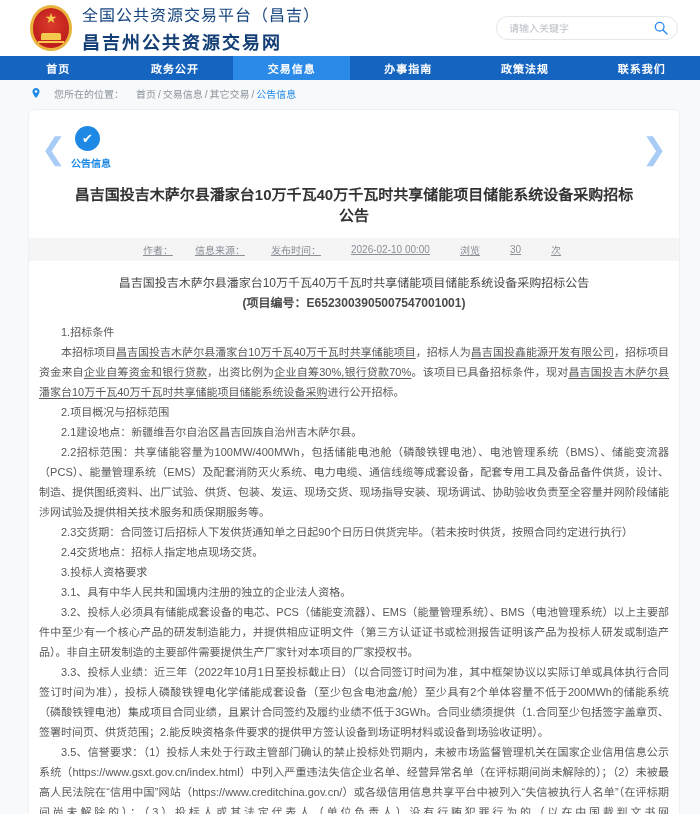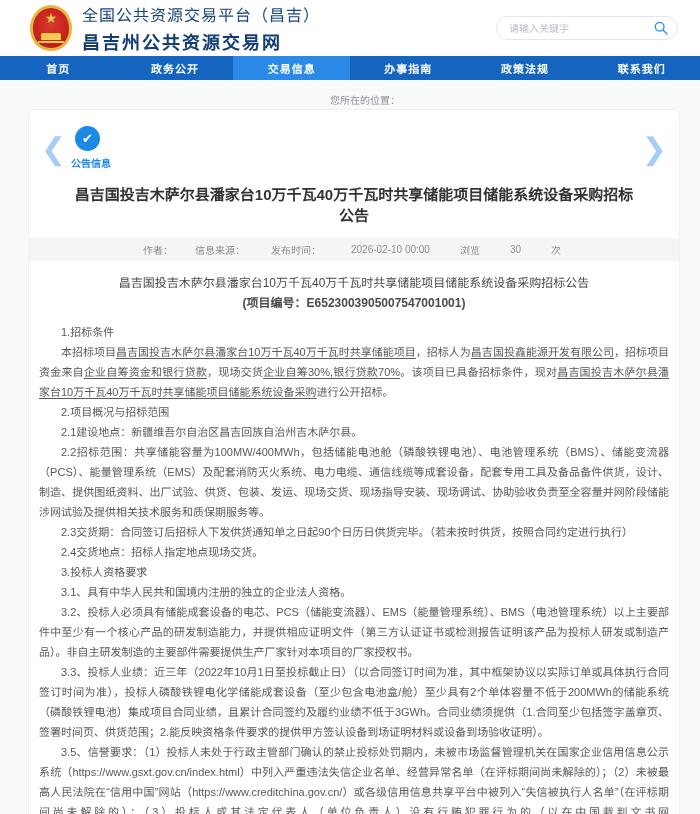--- a/index.html
+++ b/index.html
@@ -25,21 +25,21 @@
   .search-box .mag { width:16px; height:16px; flex:0 0 auto; cursor:pointer; }
 
   
   .main-nav { height:24px; background:#1565c0; display:flex; }
   .nav-item { flex:1; color:#ffffff; font-size:11px; font-weight:bold; display:flex;
     align-items:center; justify-content:center; cursor:pointer; letter-spacing:1px; }
   .nav-item.active { background:#2b8ae8; }
 
   
   .breadcrumb { height:26px; display:flex; align-items:center; padding:0 0 0 30px;
-    font-size:10px; color:#8d949c; background:#f7f9fb; gap:12px;flex-direction:column; }
+    font-size:10px; color:#8d949c; background:#f7f9fb; gap:12px; }
   .breadcrumb .pin { width:12px; height:12px; }
   .crumb { color:#8d949c; cursor:pointer; }
   .crumb-sep { color:#8d949c; margin:0 2px; }
   .crumb.current { color:#1e88e5; }
 
   
   .card { margin:3px 20px 0 28px; background:#ffffff; border:1px solid #edf0f4;
     border-radius:6px; position:relative; min-height:720px; }
   .chev { position:absolute; top:24px; font-size:30px; font-weight:100; color:#a9ccf6;
     cursor:pointer; line-height:1; user-select:none; }
@@ -47,21 +47,21 @@
   .chev.right { right:12px; }
   .badge-area { padding:16px 0 0 46px; }
   .badge-circle { width:25px; height:25px; border-radius:50%; background:#1e88e5; color:#fff;
     font-size:13px; display:flex; align-items:center; justify-content:center; cursor:pointer; }
   .badge-label { color:#1e88e5; font-size:10px; font-weight:bold; margin-top:4px; margin-left:-4px; }
 
   .article-title { text-align:center; font-size:15px; font-weight:bold; color:#333;
     padding:14px 40px 12px; line-height:1.4; }
   .meta-bar { background:#f5f5f6; height:23px; display:flex; align-items:center;
     justify-content:center; font-size:10px; color:#8a8f96; gap:6px; }
-  .meta-bar .m { margin:0 8px; }
+  .meta-bar .m { margin:0 8px;text-decoration:underline; }
   .meta-bar .m.tight { margin:0 12px; }
 
   .doc-head { text-align:center; font-size:12px; color:#4a4a4a; margin-top:12px; line-height:1.7; }
   .doc-sub { text-align:center; font-size:12px; color:#4a4a4a; font-weight:bold; line-height:1.7; margin-bottom:6px; }
 
   .article-body { padding:2px 10px 14px 10px; font-size:11px; color:#595959; }
   .para { text-indent:2em; text-align:justify; line-height:20px; }
   .para .u { text-decoration:underline; text-underline-offset:2px; }
 </style>
 </head>
@@ -125,21 +125,21 @@
     <span class="m tight">浏览</span>
     <span class="m tight">30</span>
     <span class="m tight">次</span>
   </div>
 
   <div class="doc-head">昌吉国投吉木萨尔县潘家台10万千瓦40万千瓦时共享储能项目储能系统设备采购招标公告</div>
   <div class="doc-sub">(项目编号：E6523003905007547001001)</div>
 
   <div class="article-body">
       <div class="para"><span>1.招标条件</span></div>
-      <div class="para"><span>本招标项目</span><span class="u">昌吉国投吉木萨尔县潘家台10万千瓦40万千瓦时共享储能项目</span><span>，招标人为</span><span class="u">昌吉国投鑫能源开发有限公司</span><span>，招标项目资金来自</span><span class="u">企业自筹资金和银行贷款</span><span>，现场交货</span><span class="u">企业自筹30%,银行贷款70%</span><span>。该项目已具备招标条件，现对</span><span class="u">昌吉国投吉木萨尔县潘家台10万千瓦40万千瓦时共享储能项目储能系统设备采购</span><span>进行公开招标。</span></div>
+      <div class="para"><span>本招标项目</span><span class="u">昌吉国投吉木萨尔县潘家台10万千瓦40万千瓦时共享储能项目</span><span>，招标人为</span><span class="u">昌吉国投鑫能源开发有限公司</span><span>，招标项目资金来自</span><span class="u">企业自筹资金和银行贷款</span><span>，出资比例为</span><span class="u">企业自筹30%,银行贷款70%</span><span>。该项目已具备招标条件，现对</span><span class="u">昌吉国投吉木萨尔县潘家台10万千瓦40万千瓦时共享储能项目储能系统设备采购</span><span>进行公开招标。</span></div>
       <div class="para"><span>2.项目概况与招标范围</span></div>
       <div class="para"><span>2.1建设地点：新疆维吾尔自治区昌吉回族自治州吉木萨尔县。</span></div>
       <div class="para"><span>2.2招标范围：共享储能容量为100MW/400MWh，包括储能电池舱（磷酸铁锂电池）、电池管理系统（BMS）、储能变流器（PCS）、能量管理系统（EMS）及配套消防灭火系统、电力电缆、通信线缆等成套设备，配套专用工具及备品备件供货，设计、制造、提供图纸资料、出厂试验、供货、包装、发运、现场交货、现场指导安装、现场调试、协助验收负责至全容量并网阶段储能涉网试验及提供相关技术服务和质保期服务等。</span></div>
       <div class="para"><span>2.3交货期：合同签订后招标人下发供货通知单之日起90个日历日供货完毕。（若未按时供货，按照合同约定进行执行）</span></div>
       <div class="para"><span>2.4交货地点：招标人指定地点现场交货。</span></div>
       <div class="para"><span>3.投标人资格要求</span></div>
       <div class="para"><span>3.1、具有中华人民共和国境内注册的独立的企业法人资格。</span></div>
       <div class="para"><span>3.2、投标人必须具有储能成套设备的电芯、PCS（储能变流器）、EMS（能量管理系统）、BMS（电池管理系统）以上主要部件中至少有一个核心产品的研发制造能力，并提供相应证明文件（第三方认证证书或检测报告证明该产品为投标人研发或制造产品）。非自主研发制造的主要部件需要提供生产厂家针对本项目的厂家授权书。</span></div>
       <div class="para"><span>3.3、投标人业绩：近三年（2022年10月1日至投标截止日）（以合同签订时间为准，其中框架协议以实际订单或具体执行合同签订时间为准），投标人磷酸铁锂电化学储能成套设备（至少包含电池盒/舱）至少具有2个单体容量不低于200MWh的储能系统（磷酸铁锂电池）集成项目合同业绩，且累计合同签约及履约业绩不低于3GWh。合同业绩须提供（1.合同至少包括签字盖章页、签署时间页、供货范围；2.能反映资格条件要求的提供甲方签认设备到场证明材料或设备到场验收证明）。</span></div>
       <div class="para"><span>3.5、信誉要求：（1）投标人未处于行政主管部门确认的禁止投标处罚期内，未被市场监督管理机关在国家企业信用信息公示系统（https://www.gsxt.gov.cn/index.html）中列入严重违法失信企业名单、经营异常名单（在评标期间尚未解除的）；（2）未被最高人民法院在“信用中国”网站（https://www.creditchina.gov.cn/）或各级信用信息共享平台中被列入“失信被执行人名单”（在评标期间尚未解除的）；（3）投标人或其法定代表人（单位负责人）没有行贿犯罪行为的（以在中国裁判文书网（https://wenshu.court.gov.cn/）上查询结果为准）；投标时须提供网页打印件（网页打印须自招标文件发布之日起至投标截止时间从上述网站中打印）。</span></div>

